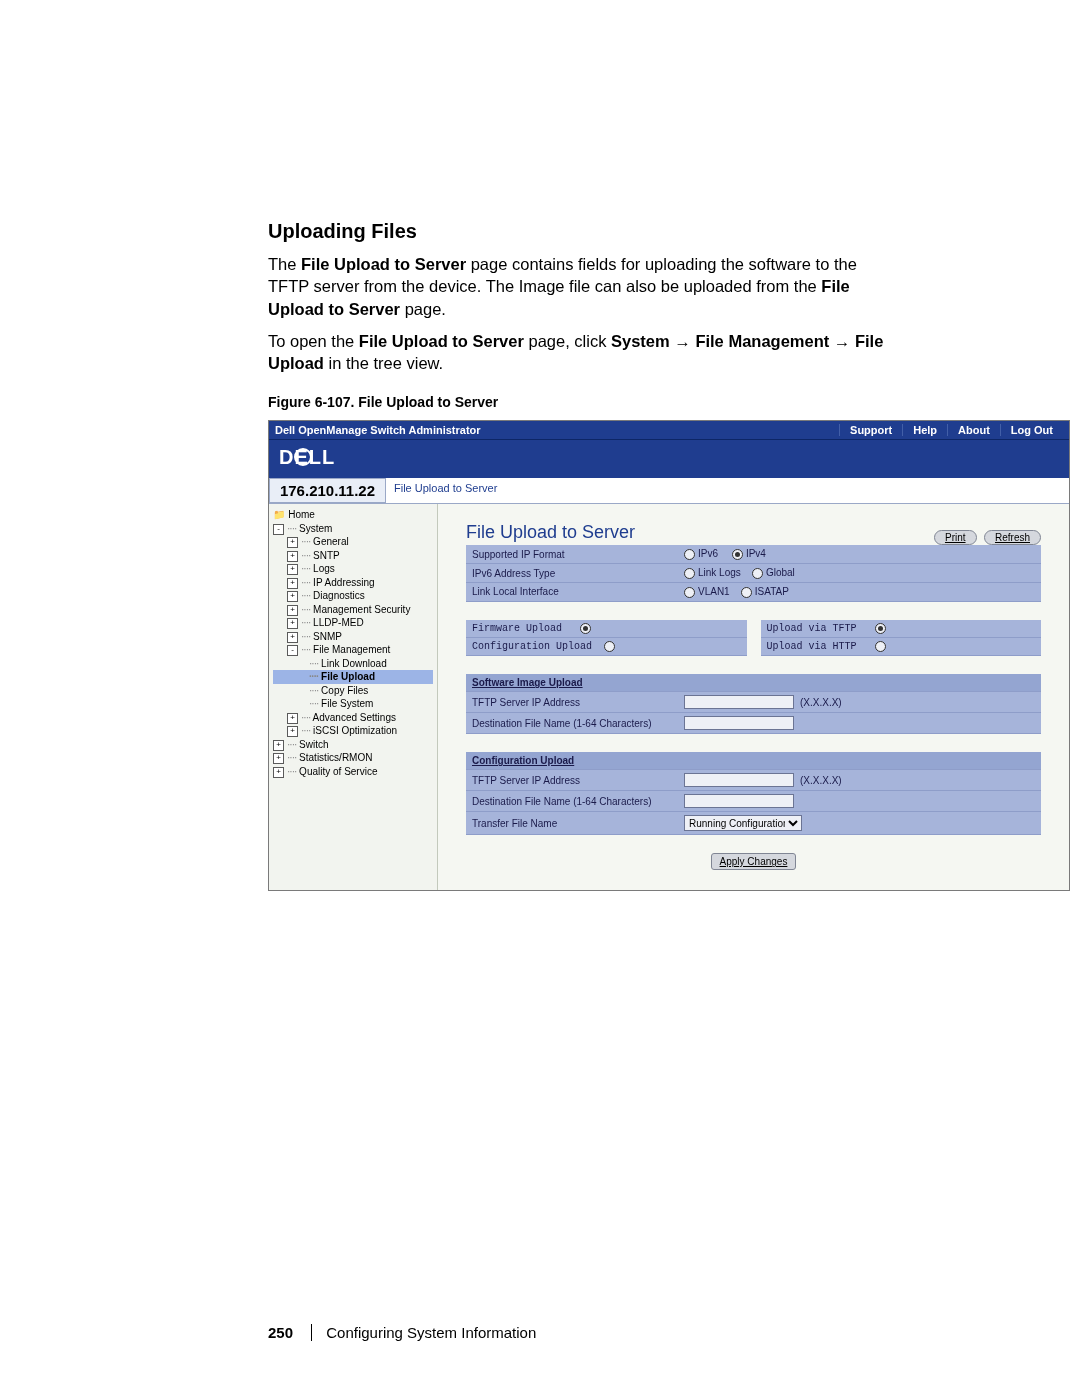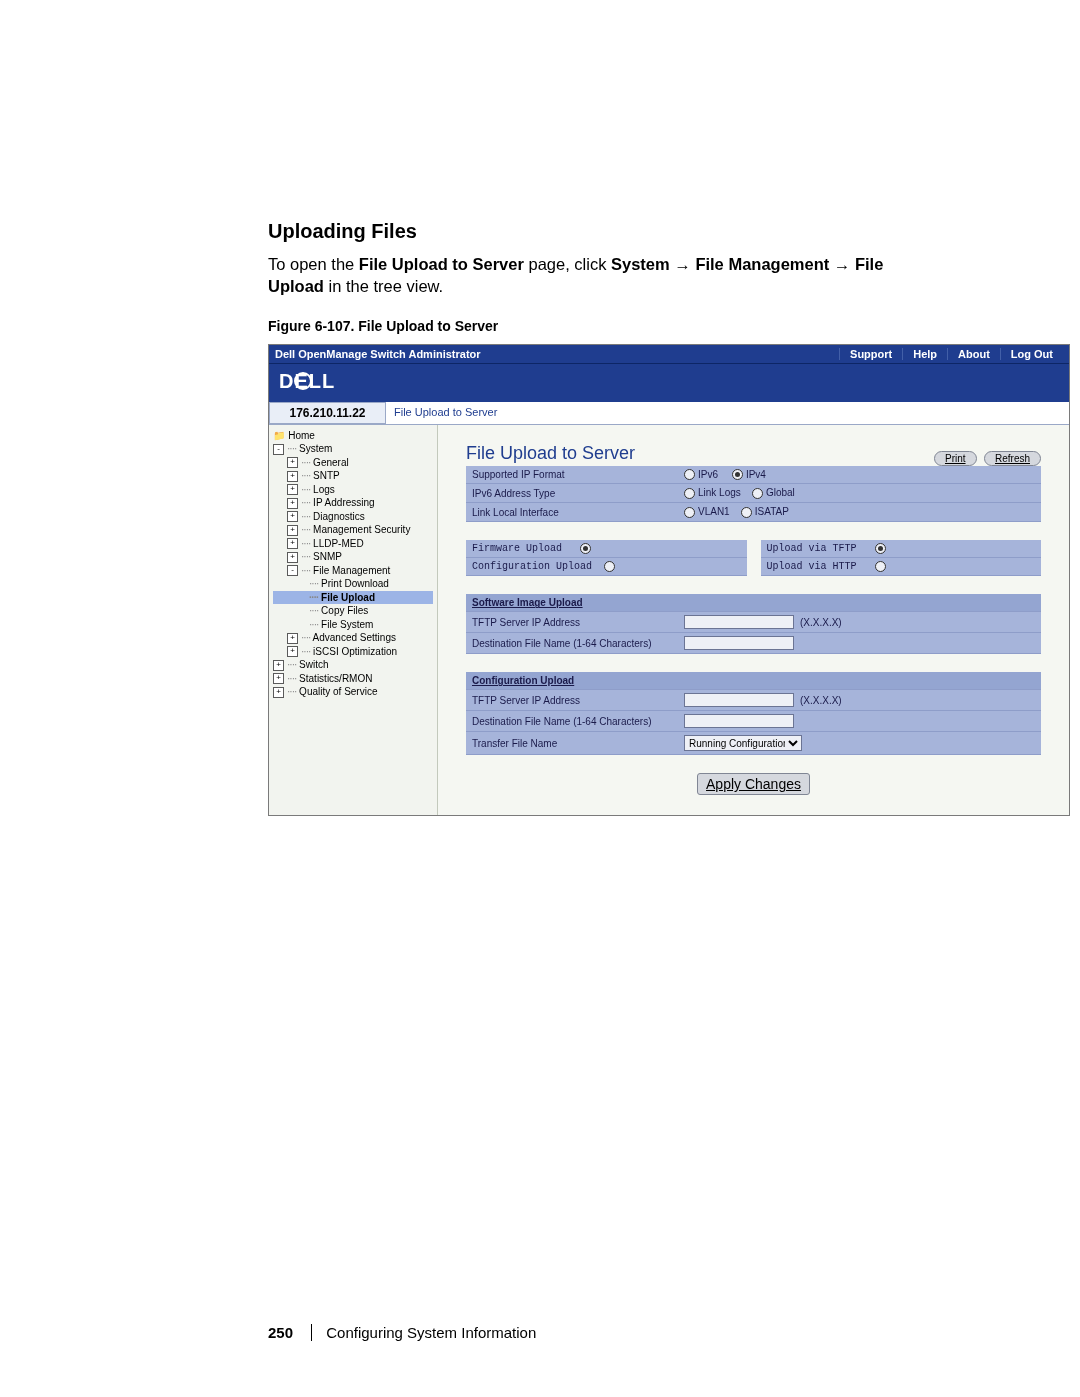--- a/index.html
+++ b/index.html
@@ -8,21 +8,21 @@
   .doc-para{font-size:16.5px;margin:0 0 10px 80px;line-height:1.35;max-width:840px;}
   .doc-para2{font-size:16.5px;margin:0 0 20px 80px;line-height:1.35;max-width:860px;}
   .fig-caption{font-weight:bold;font-size:14px;margin:14px 0 10px 80px;}
   .screenshot{margin:0 0 0 80px;width:800px;border:1px solid #7a7a7a;background:#f5f7f2;}
   .ss-appbar{background:#1f3d8f;color:#fff;font-size:11px;font-weight:bold;padding:3px 6px;display:flex;border-bottom:1px solid #0d2666;}
   .ss-appbar .title{flex:1;}
   .ss-appbar .link{border-left:1px solid #425fa8;padding:0 10px;cursor:pointer;}
   .ss-logo{background:#1f3d8f;padding:6px 10px 10px 10px;}
   .ss-logo svg{display:block;}
   .ss-row{display:flex;}
-  .ss-ip{width:115px;background:#e9eef7;border:1px solid #9aa8c7;font-size:12px;font-weight:bold;text-align:center;padding:3px 0;margin:0;}
+  .ss-ip{width:115px;background:#e9eef7;border:1px solid #9aa8c7;font-size:15px;font-weight:bold;text-align:center;padding:3px 0;margin:0;}
   .ss-ip-wrap{background:#fff;border-bottom:1px solid #9aa8c7;padding:0;}
   .ss-crumb{flex:1;background:#fff;border-bottom:1px solid #9aa8c7;font-size:11px;color:#1f3d8f;padding:4px 8px;}
   .ss-body{display:flex;}
   .ss-tree{width:160px;background:#f2f4ef;font-size:10px;line-height:1.35;padding:4px 4px 20px 4px;border-right:1px solid #c3c9bc;}
   .ss-tree .node{white-space:nowrap;}
   .ss-tree .ico{display:inline-block;width:9px;height:9px;border:1px solid #5a5a5a;background:#fff;font-size:8px;line-height:8px;text-align:center;margin-right:3px;vertical-align:middle;}
   .ss-tree .dots{color:#888;letter-spacing:-1px;}
   .ss-tree .sel{background:#9cb4e6;font-weight:bold;}
   .ss-tree .bold{font-weight:bold;}
   .ss-main{flex:1;padding:18px 28px 20px 28px;}
@@ -33,30 +33,33 @@
   table.block td{font-size:10px;padding:3px 6px;border-bottom:1px solid #8e9dc9;color:#1a1a4a;}
   table.block td.lbl{width:200px;}
   table.block td.hdr{font-weight:bold;text-decoration:underline;background:#94a5d1;}
   .radio{display:inline-block;width:9px;height:9px;border-radius:50%;border:1px solid #333;background:#eef0f6;vertical-align:middle;margin-right:3px;position:relative;}
   .radio.checked::after{content:"";position:absolute;left:2px;top:2px;width:5px;height:5px;border-radius:50%;background:#333;}
   .splitrow{display:flex;gap:14px;margin-bottom:18px;}
   .splitrow table.block{margin-bottom:0;font-family:Liberation Mono, monospace;}
   input.txt{width:110px;height:14px;border:1px solid #6b7494;background:#eef0f6;font-size:10px;padding:0 2px;box-sizing:border-box;}
   select.sel{width:118px;height:16px;border:1px solid #6b7494;background:#eef0f6;font-size:10px;}
   .hint{font-size:10px;color:#1a1a4a;margin-left:6px;}
-  .apply{display:block;margin:6px auto 0 auto;background:#d5d8de;border:1px solid #808694;border-radius:3px;font-size:14px;padding:2px 8px;text-decoration:underline;cursor:pointer;}
+  .apply{display:block;margin:6px auto 0 auto;background:#d5d8de;border:1px solid #808694;border-radius:3px;font-size:10px;padding:2px 8px;text-decoration:underline;cursor:pointer;}
   .footer{position:absolute;bottom:56px;left:160px;font-size:15px;}
   .footer .pg{font-weight:bold;margin-right:14px;}
   .footer .sep{border-left:1px solid #000;padding-left:14px;}
 </style>
 </head>
 <body>
 <div class="page">
 
 <div class="doc-heading">Uploading Files</div>
+<p class="doc-para">
+  <span>The </span><b>File Upload to Server</b><span> page contains fields for uploading the software to the TFTP server from the device. The Image file can also be uploaded from the </span><b>File Upload to Server</b><span> page.</span>
+</p>
 <p class="doc-para2">
   <span>To open the </span><b>File Upload to Server</b><span> page, click </span><b>System</b><span> → </span><b>File Management</b><span> → </span><b>File Upload</b><span> in the tree view.</span>
 </p>
 <div class="fig-caption">Figure 6-107.    File Upload to Server</div>
 
 <div class="screenshot">
   <div class="ss-appbar">
     <span class="title">Dell OpenManage Switch Administrator</span>
     <span class="link">Support</span>
     <span class="link">Help</span>
@@ -82,21 +85,21 @@
       <div class="node"><span class="ico">-</span><span class="dots">····</span> <span>System</span></div>
       <div class="node" style="padding-left:14px"><span class="ico">+</span><span class="dots">····</span> <span>General</span></div>
       <div class="node" style="padding-left:14px"><span class="ico">+</span><span class="dots">····</span> <span>SNTP</span></div>
       <div class="node" style="padding-left:14px"><span class="ico">+</span><span class="dots">····</span> <span>Logs</span></div>
       <div class="node" style="padding-left:14px"><span class="ico">+</span><span class="dots">····</span> <span>IP Addressing</span></div>
       <div class="node" style="padding-left:14px"><span class="ico">+</span><span class="dots">····</span> <span>Diagnostics</span></div>
       <div class="node" style="padding-left:14px"><span class="ico">+</span><span class="dots">····</span> <span>Management Security</span></div>
       <div class="node" style="padding-left:14px"><span class="ico">+</span><span class="dots">····</span> <span>LLDP-MED</span></div>
       <div class="node" style="padding-left:14px"><span class="ico">+</span><span class="dots">····</span> <span>SNMP</span></div>
       <div class="node" style="padding-left:14px"><span class="ico">-</span><span class="dots">····</span> <span>File Management</span></div>
-      <div class="node" style="padding-left:36px"><span class="dots">····</span> <span>Print Download</span></div>
+      <div class="node" style="padding-left:36px"><span class="dots">····</span> <span>Link Download</span></div>
       <div class="node sel bold" style="padding-left:36px"><span class="dots">····</span> <span>File Upload</span></div>
       <div class="node" style="padding-left:36px"><span class="dots">····</span> <span>Copy Files</span></div>
       <div class="node" style="padding-left:36px"><span class="dots">····</span> <span>File System</span></div>
       <div class="node" style="padding-left:14px"><span class="ico">+</span><span class="dots">····</span> <span>Advanced Settings</span></div>
       <div class="node" style="padding-left:14px"><span class="ico">+</span><span class="dots">····</span> <span>iSCSI Optimization</span></div>
       <div class="node"><span class="ico">+</span><span class="dots">····</span> <span>Switch</span></div>
       <div class="node"><span class="ico">+</span><span class="dots">····</span> <span>Statistics/RMON</span></div>
       <div class="node"><span class="ico">+</span><span class="dots">····</span> <span>Quality of Service</span></div>
     </div>
 

